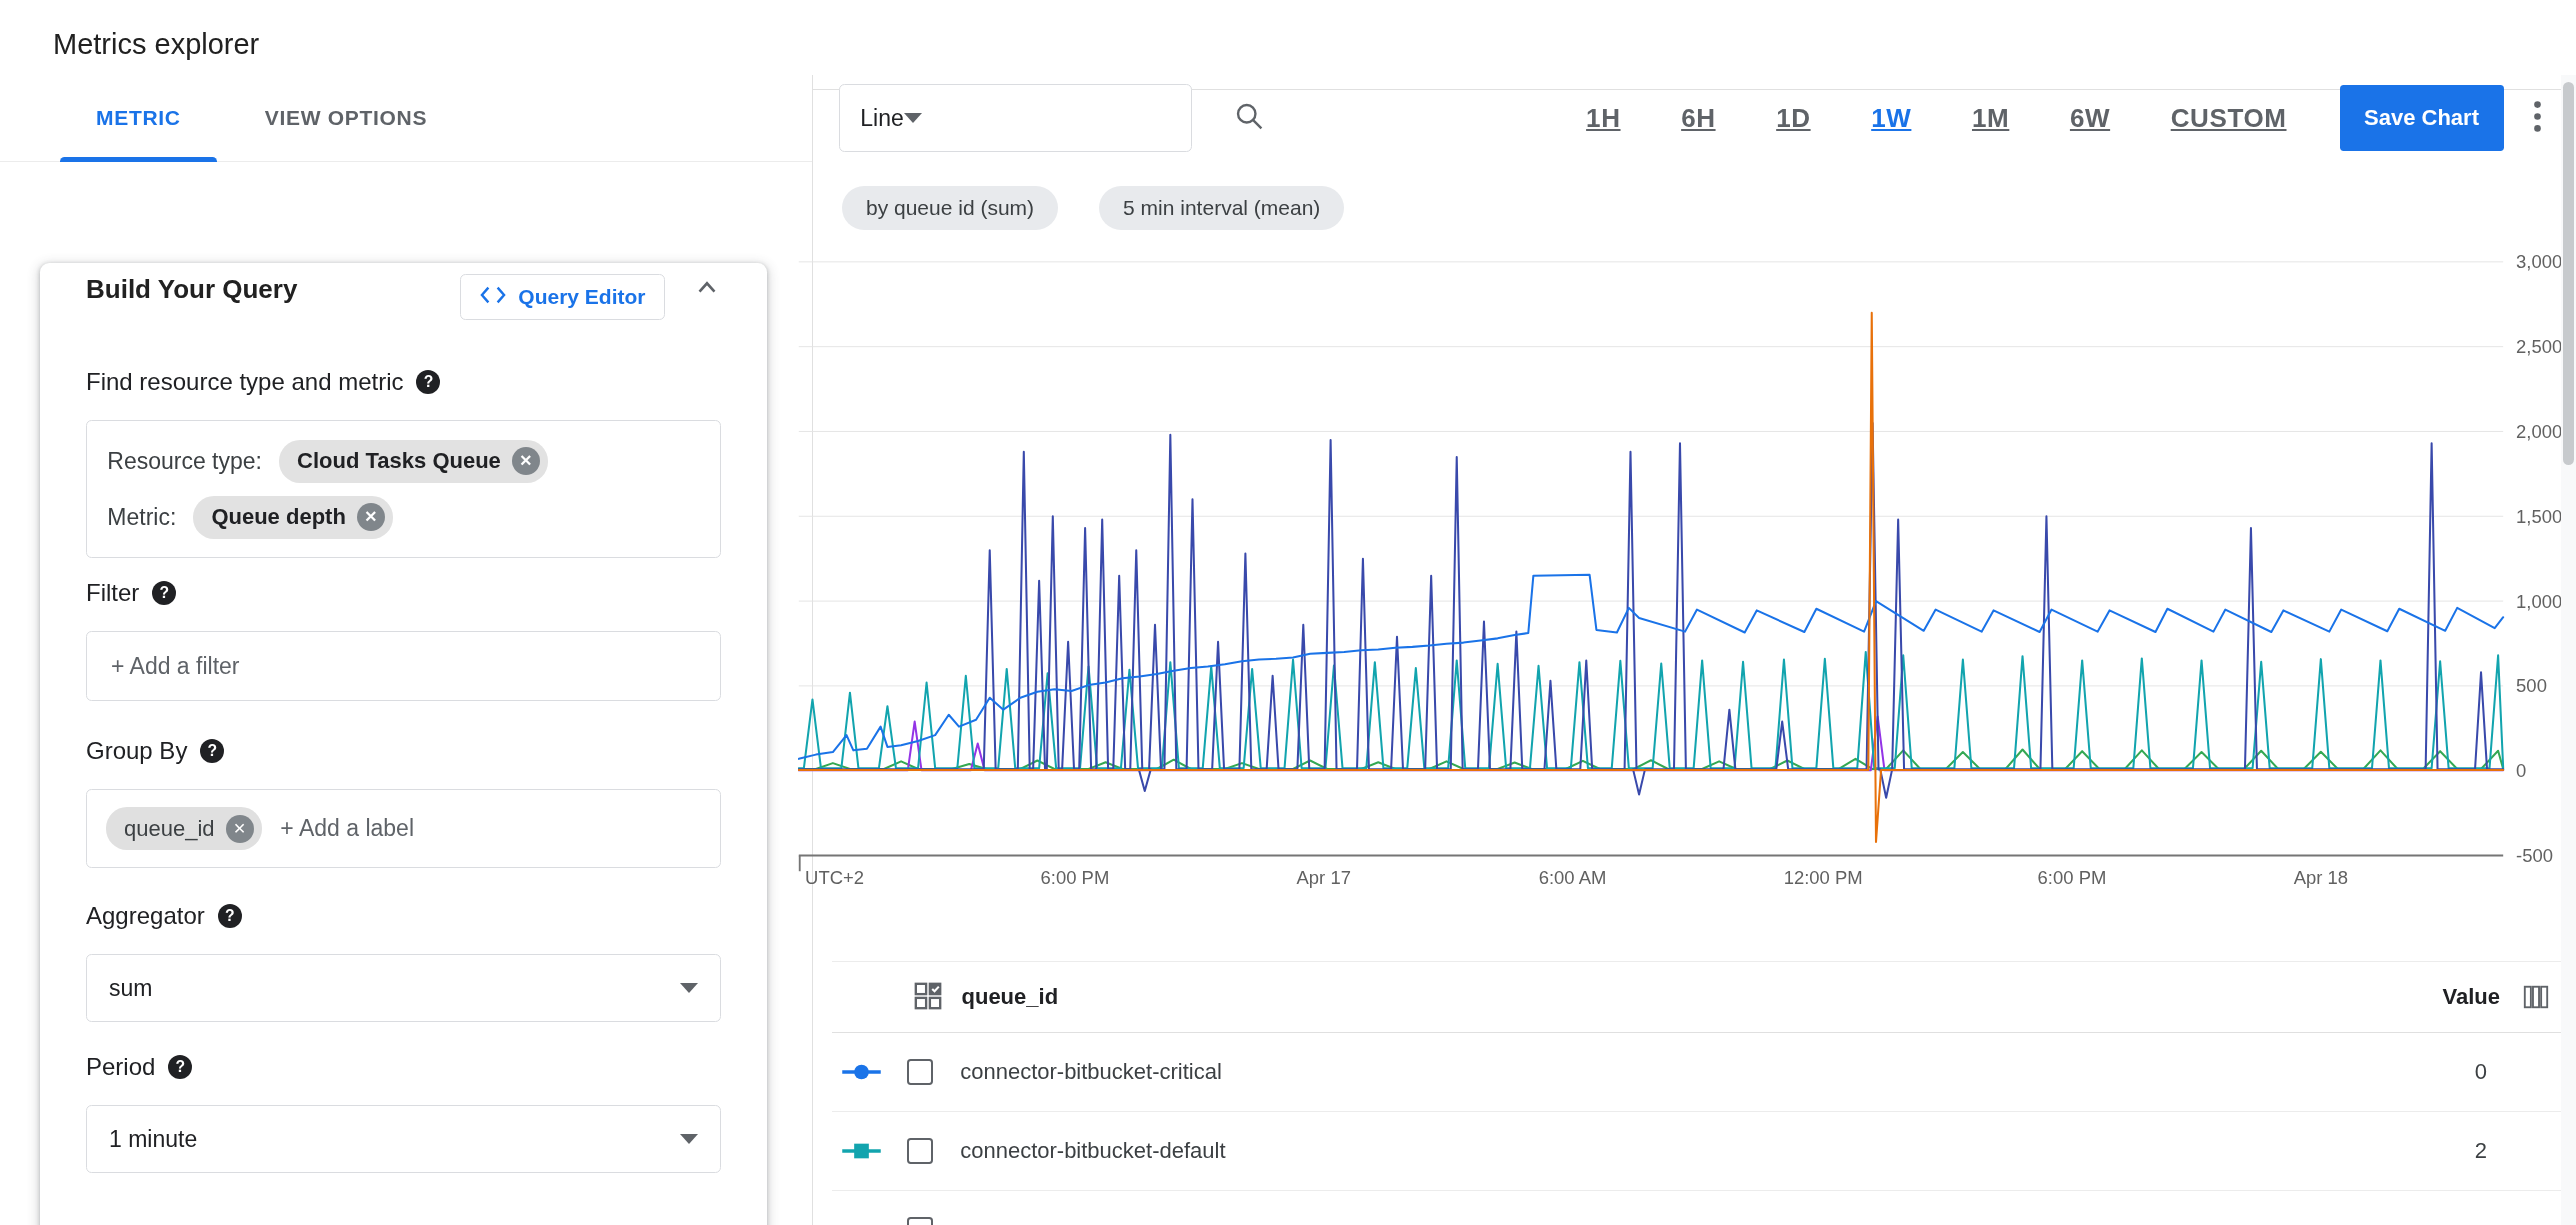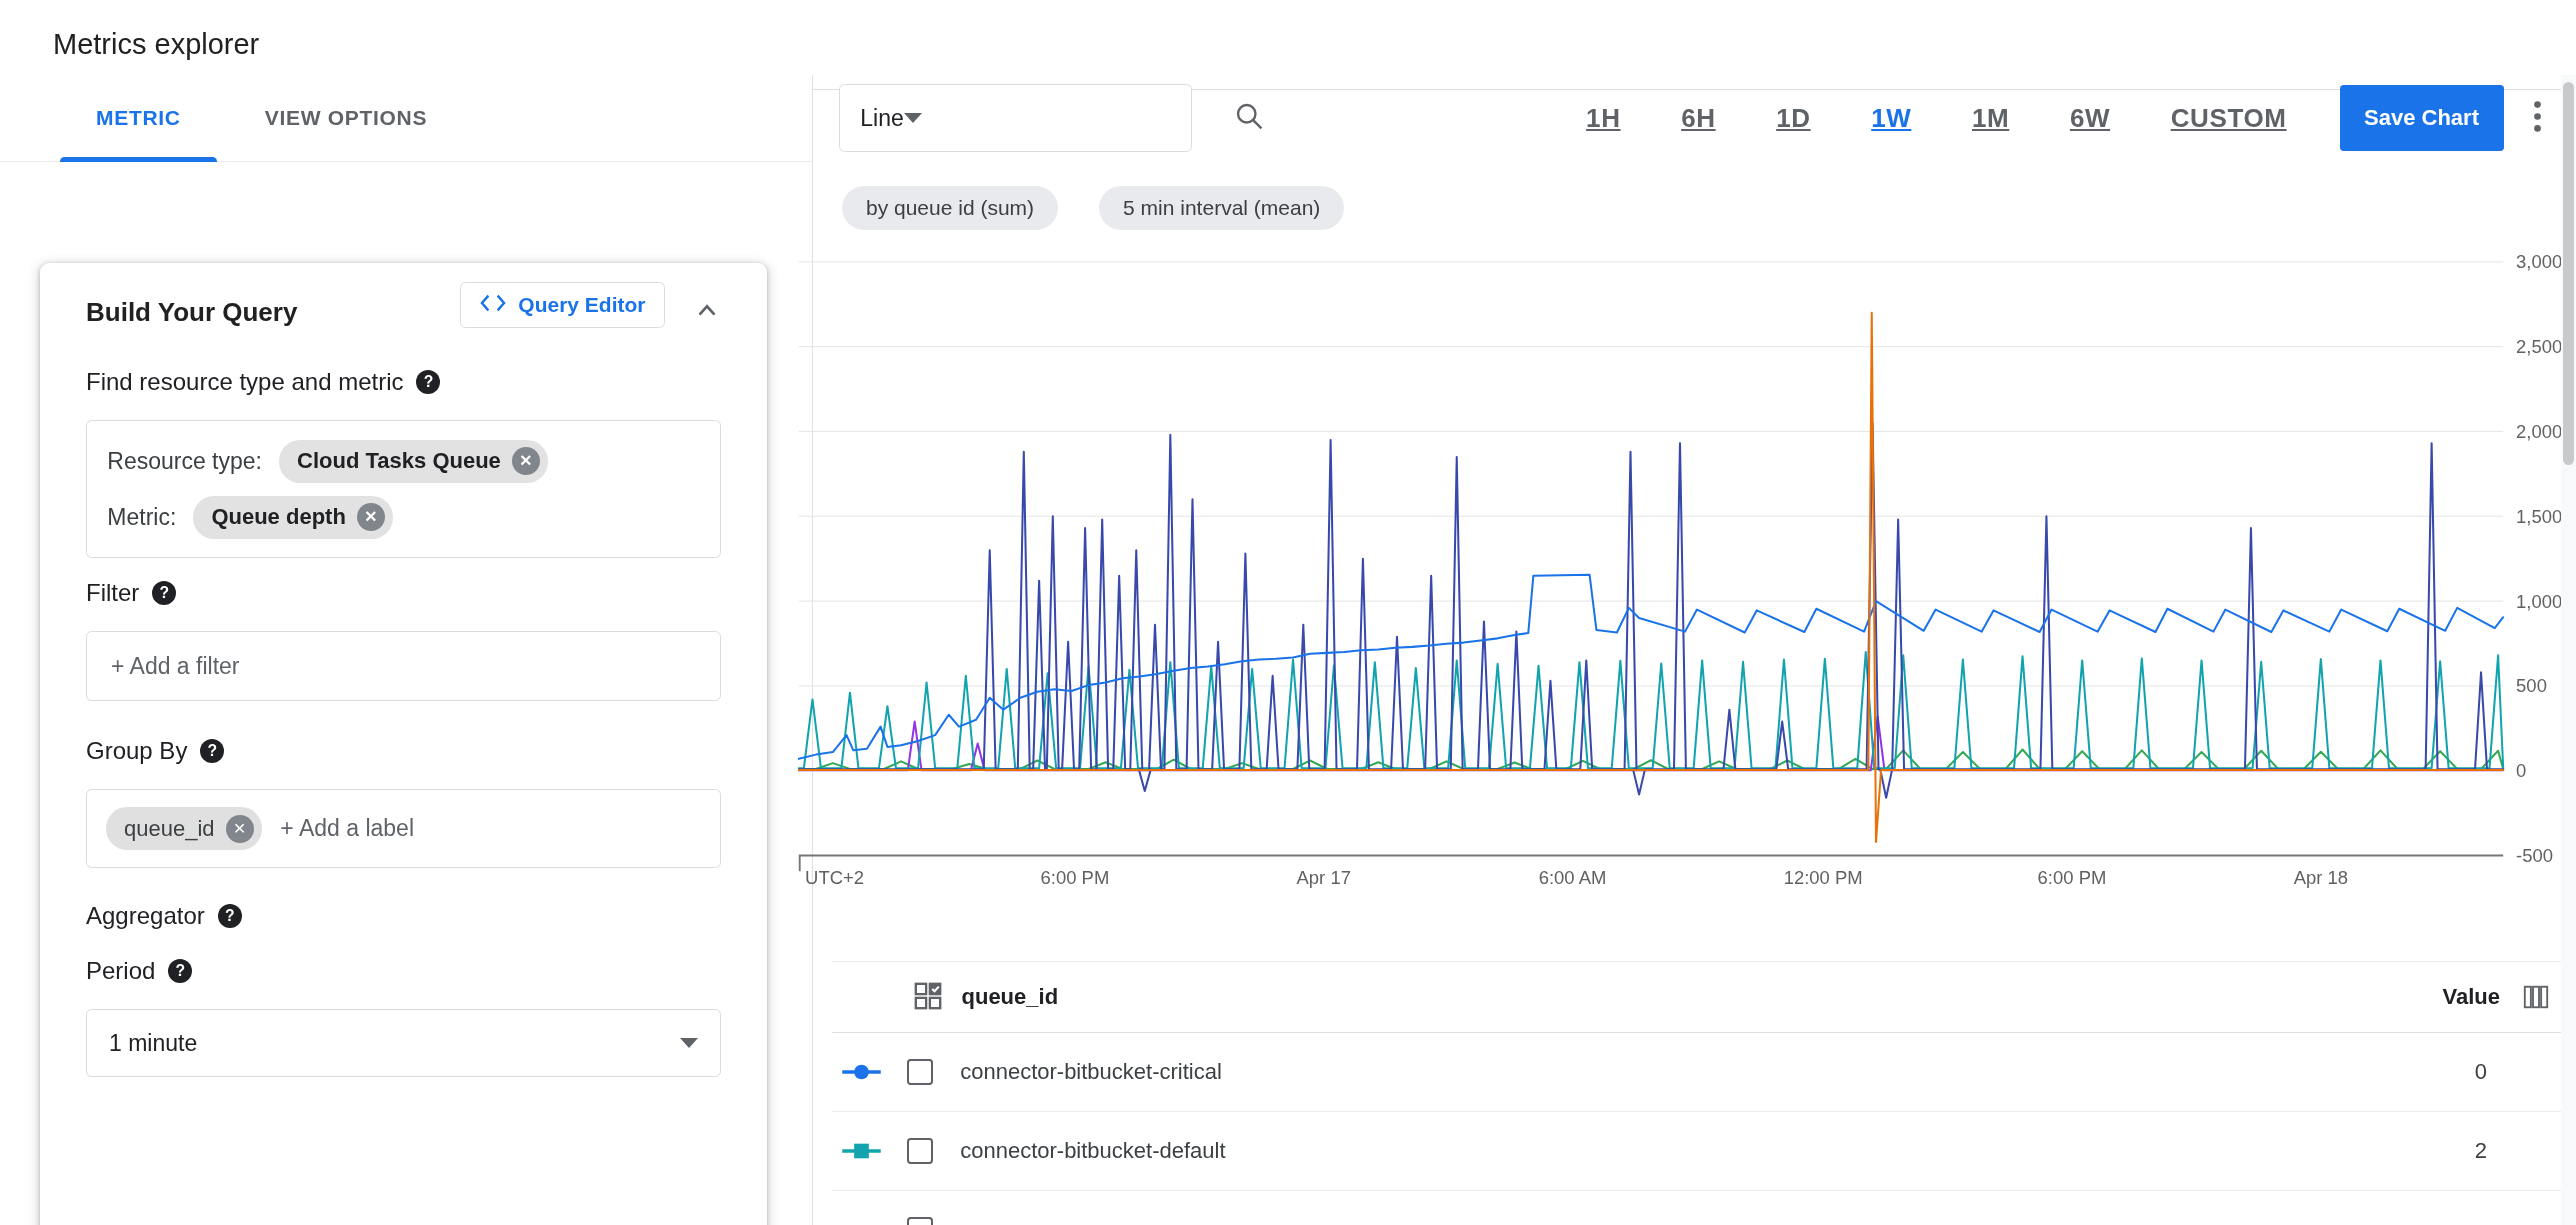--- a/index.html
+++ b/index.html
@@ -17,21 +17,21 @@
   .tabs{height:86px;display:flex;align-items:stretch;padding-left:54px;border-bottom:0.9px solid #ececec;}
   .tab{position:relative;display:flex;align-items:center;padding:0 42px;font-size:21px;font-weight:bold;
        letter-spacing:0.7px;color:#5f6368;cursor:pointer;}
   .tab.active{color:#1a73e8;}
   .tab.active::after{content:'';position:absolute;left:5.5px;right:5.5px;bottom:-0.9px;height:4.6px;background:#1a73e8;
        border-radius:4.6px 4.6px 0 0;}
 
   .query-card{position:absolute;left:40px;top:188px;width:727px;height:1029px;background:#fff;border-radius:9.2px;
        box-shadow:0 1.8px 4.6px rgba(60,64,67,.32), 0 3.7px 11px 2.8px rgba(60,64,67,.16);
        padding:11px 46px 0 46px;box-sizing:border-box;}
-  .card-header{display:flex;align-items:flex-end;height:54px;margin-bottom:37px;}
+  .card-header{display:flex;align-items:flex-start;height:54px;margin-bottom:37px;}
   .card-title{font-size:26px;font-weight:bold;color:#212121;}
   .spacer{flex:1;}
   .query-editor-btn{height:44px;border:0.9px solid #dadce0;border-radius:5.5px;display:flex;align-items:center;
        gap:11px;padding:0 18.5px;color:#1a73e8;font-size:21px;font-weight:bold;background:#fff;cursor:pointer;}
   .collapse-btn{margin-left:28px;display:flex;align-items:center;cursor:pointer;}
 
   .section-label{display:flex;align-items:center;gap:13px;font-size:24px;color:#202124;height:33px;margin-bottom:22px;}
   .mt8{margin-top:7.4px;}
   .q{width:24px;height:24px;border-radius:50%;background:#202124;color:#fff;font-size:15.7px;font-weight:bold;
      display:inline-flex;align-items:center;justify-content:center;flex:none;cursor:pointer;}
@@ -178,20 +178,24 @@
         <span class="chip-gray reg">
           <span>queue_id</span>
           <span class="x-circle">✕</span>
         </span>
         <span class="add-label">+ Add a label</span>
       </div>
 
       <div class="section-label">
         <span>Aggregator</span>
         <span class="q">?</span>
+      </div>
+      <div class="box select mb30">
+        <span>sum</span>
+        <span class="caret"></span>
       </div>
 
       <div class="section-label">
         <span>Period</span>
         <span class="q">?</span>
       </div>
       <div class="box select mb38">
         <span>1 minute</span>
         <span class="caret"></span>
       </div>

